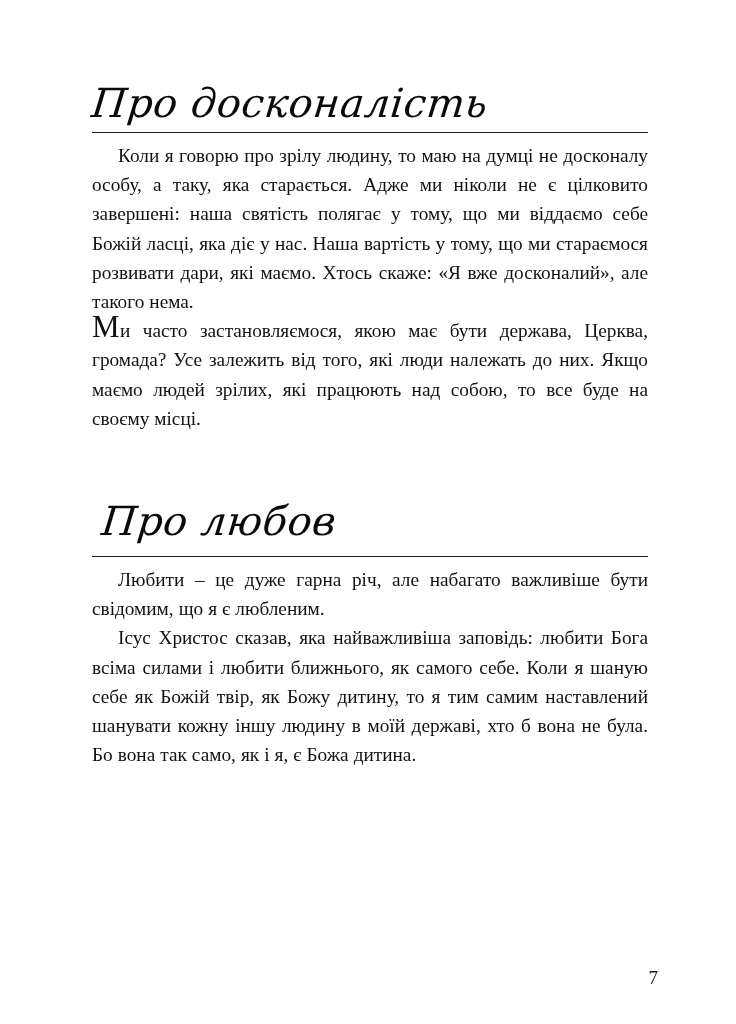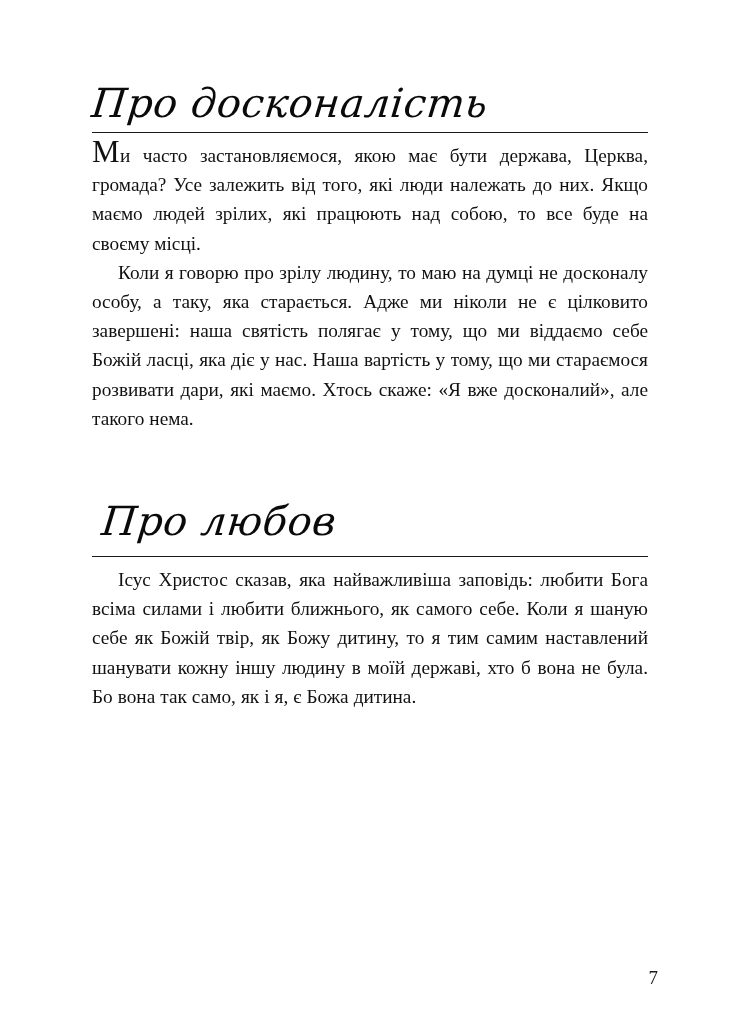--- a/index.html
+++ b/index.html
@@ -121,28 +121,29 @@
 <body>
 
 <div class="page">
   <div class="content">
 
     <h1 class="chapter-title chapter-title-1">Про досконалість</h1>
 
     <hr class="rule rule-1">
 
     <div class="section-body section-body-1">
+      <p class="para"><span>Коли я говорю про зрілу людину, то маю на думці не досконалу особу, а таку, яка старається. Адже ми ніколи не є цілковито завершені: наша святість полягає у тому, що ми віддаємо себе Божій ласці, яка діє у нас. Наша вартість у тому, що ми стараємося розвивати дари, які маємо. Хтось скаже: «Я вже досконалий», але такого нема.</span></p>
       <p class="para first"><span class="initial">М</span><span>и часто застановляємося, якою має бути держава, Церква, громада? Усе залежить від того, які люди належать до них. Якщо маємо людей зрілих, які працюють над собою, то все буде на своєму місці.</span></p>
-      <p class="para"><span>Коли я говорю про зрілу людину, то маю на думці не досконалу особу, а таку, яка старається. Адже ми ніколи не є цілковито завершені: наша святість полягає у тому, що ми віддаємо себе Божій ласці, яка діє у нас. Наша вартість у тому, що ми стараємося розвивати дари, які маємо. Хтось скаже: «Я вже досконалий», але такого нема.</span></p>
     </div>
 
     <h1 class="chapter-title chapter-title-2">Про любов</h1>
 
     <hr class="rule rule-2">
 
     <div class="section-body section-body-2">
+      <p class="para"><span>Любити – це дуже гарна річ, але набагато важливіше бути свідомим, що я є любленим.</span></p>
       <p class="para"><span>Ісус Христос сказав, яка найважливіша заповідь: любити Бога всіма силами і любити ближнього, як самого себе. Коли я шаную себе як Божій твір, як Божу дитину, то я тим самим наставлений шанувати кожну іншу людину в моїй державі, хто б вона не була. Бо вона так само, як і я, є Божа дитина.</span></p>
     </div>
 
   </div>
 
   <div class="folio">7</div>
 </div>
 
 </body></html>

